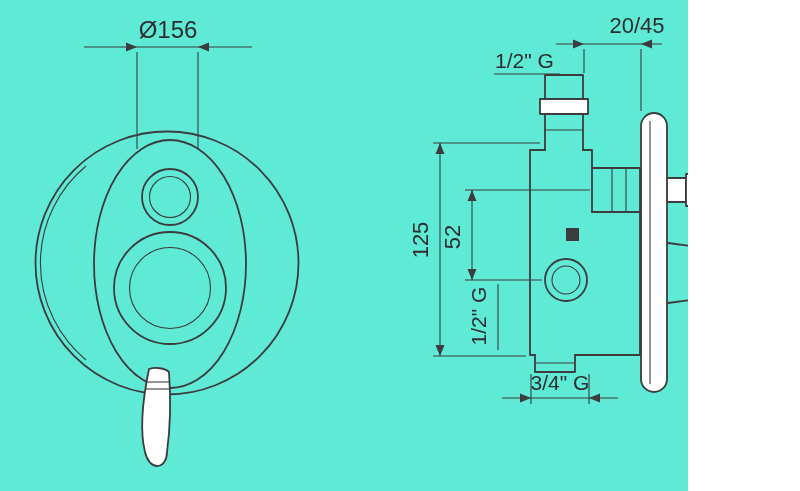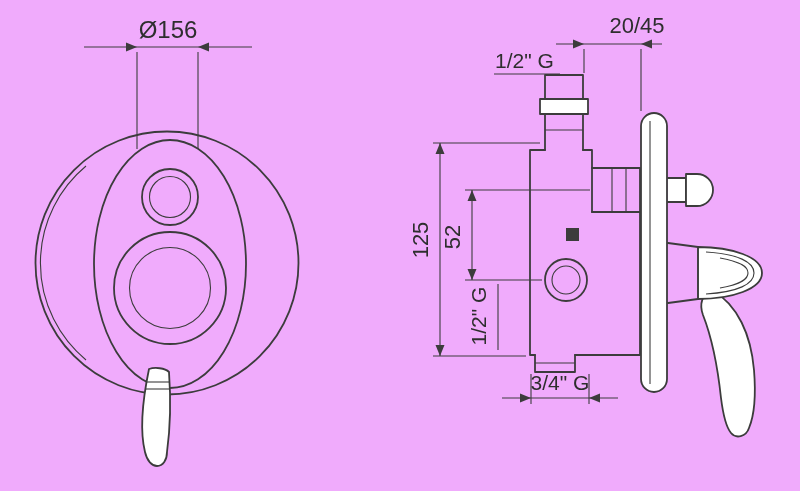--- a/index.html
+++ b/index.html
@@ -3,23 +3,23 @@
 <meta charset="utf-8">
 <style>
   html, body {
     margin: 0;
     padding: 0;
     background: #ffffff;
     font-family: "Liberation Sans", sans-serif;
   }
   .canvas {
     position: relative;
-    width: 800px;
+    width: 688px;
     height: 491px;
-    background: #f0abfc;
+    background: #5eead4;
     overflow: hidden;
   }
   svg { display: block; }
   .obj {
     stroke: #3c3c3c;
     stroke-width: 1.8;
     fill: none;
     stroke-linecap: round;
     stroke-linejoin: round;
   }

